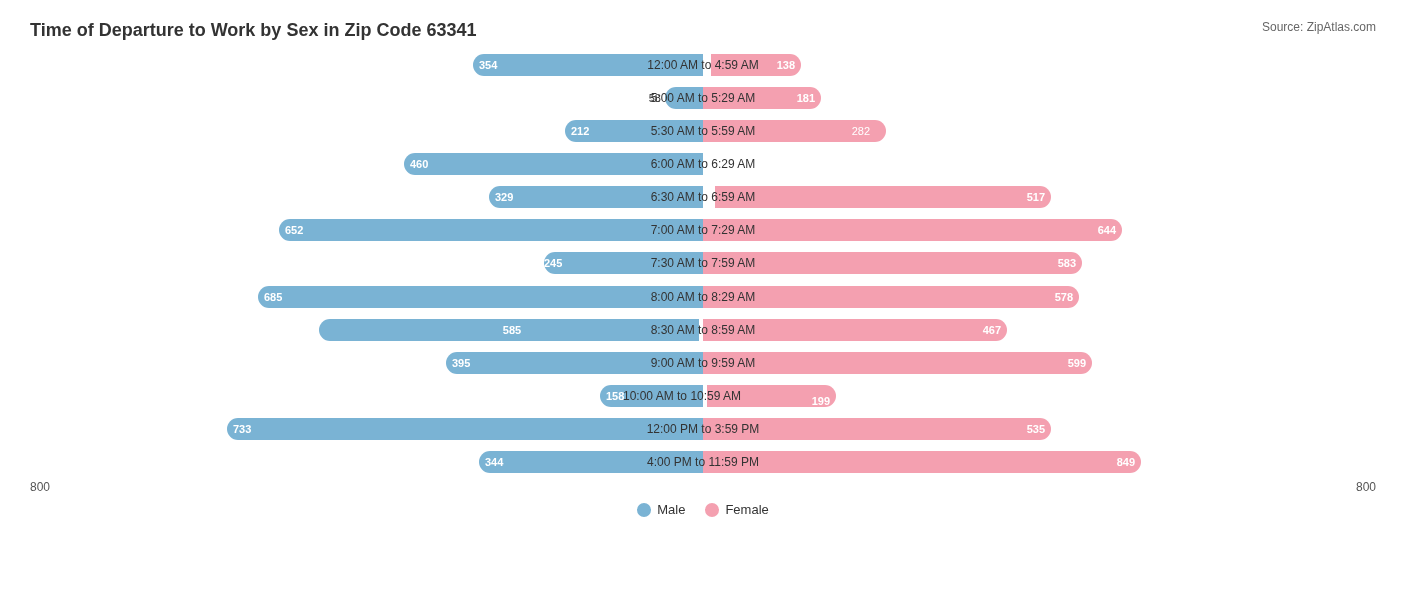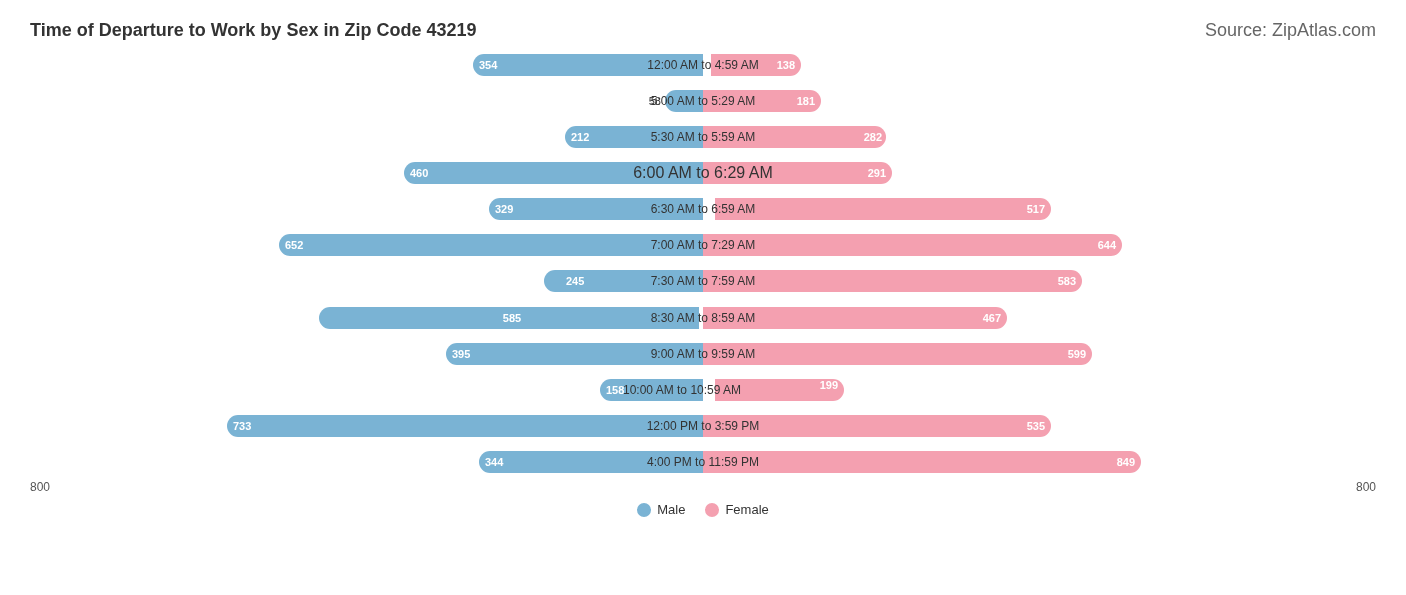--- a/index.html
+++ b/index.html
@@ -19,21 +19,21 @@
     .chart-title {
       font-size: 18px;
       font-weight: bold;
       color: #333;
       margin-bottom: 10px;
     }
     .source-text {
       position: absolute;
       top: 20px;
       right: 30px;
-      font-size: 18px;
+      font-size: 12px;
       color: #666;
     }
     .chart-area {
       position: relative;
       width: 100%;
       height: calc(100% - 70px);
     }
     .bars-wrapper {
       width: 100%;
       height: calc(100% - 30px);
@@ -116,21 +116,21 @@
       white-space: nowrap;
       width: 160px;
       text-align: center;
       z-index: 5;
     }
   </style>
 </head>
 <body>
 
 <div class="chart-container">
-  <div class="chart-title">Time of Departure to Work by Sex in Zip Code 43219</div>
+  <div class="chart-title">Time of Departure to Work by Sex in Zip Code 63341</div>
   <div class="source-text">Source: ZipAtlas.com</div>
 
   <div class="chart-area">
     <div class="bars-wrapper" id="bars-wrapper">
     <div class="row-container" style="position: relative;">
           <div class="left-half" style="position: relative;">
             <div class="male-bar" style="width: 230px; position: absolute; right: 0px; top: 50%; transform: translateY(-50%); border-radius: 11px 0px 0px 11px; display: flex; align-items: center; justify-content: flex-start;">
               <span style="font-size: 11px; color: rgb(255, 255, 255); padding-left: 6px; font-weight: bold;">354</span>
             </div>
           </div>
@@ -154,37 +154,32 @@
           <div class="center-label" style="position: absolute; left: 50%; transform: translateX(-50%); font-size: 12px; color: rgb(51, 51, 51); white-space: nowrap; text-align: center; z-index: 10; pointer-events: none;">5:00 AM to 5:29 AM</div>
         </div>
         <div class="row-container" style="position: relative;">
           <div class="left-half" style="position: relative;">
             <div class="male-bar" style="width: 138px; position: absolute; right: 0px; top: 50%; transform: translateY(-50%); border-radius: 11px 0px 0px 11px; display: flex; align-items: center; justify-content: flex-start;">
               <span style="font-size: 11px; color: rgb(255, 255, 255); padding-left: 6px; font-weight: bold;">212</span>
             </div>
           </div>
           <div class="right-half" style="position: relative;">
             <div class="female-bar" style="width: 183px; position: absolute; left: 0px; top: 50%; transform: translateY(-50%); border-radius: 0px 11px 11px 0px; display: flex; align-items: center; justify-content: flex-end;">
-              <span style="font-size: 11px; color: rgb(255, 255, 255); padding-right: 4px; font-weight: bold;">282</span>
+              <span style="font-size: 11px; color: rgb(255, 255, 255); padding-right: 16px; font-weight: normal;">282</span>
             </div>
           </div>
           <div class="center-label" style="position: absolute; left: 50%; transform: translateX(-50%); font-size: 12px; color: rgb(51, 51, 51); white-space: nowrap; text-align: center; z-index: 10; pointer-events: none;">5:30 AM to 5:59 AM</div>
         </div>
         <div class="row-container" style="position: relative;">
           <div class="left-half" style="position: relative;">
             <div class="male-bar" style="width: 299px; position: absolute; right: 0px; top: 50%; transform: translateY(-50%); border-radius: 11px 0px 0px 11px; display: flex; align-items: center; justify-content: flex-start;">
               <span style="font-size: 11px; color: rgb(255, 255, 255); padding-left: 6px; font-weight: bold;">460</span>
             </div>
           </div>
-          <div class="right-half" style="position: relative;">
-            <div class="female-bar" style="width: 189px; position: absolute; left: 0px; top: 50%; transform: translateY(-50%); border-radius: 0px 11px 11px 0px; display: flex; align-items: center; justify-content: flex-end;">
-              <span style="font-size: 11px; color: rgb(255, 255, 255); padding-right: 6px; font-weight: bold;">291</span>
-            </div>
-          </div>
-          <div class="center-label" style="position: absolute; left: 50%; transform: translateX(-50%); font-size: 16px; color: rgb(51, 51, 51); white-space: nowrap; text-align: center; z-index: 10; pointer-events: none;">6:00 AM to 6:29 AM</div>
+          <div class="center-label" style="position: absolute; left: 50%; transform: translateX(-50%); font-size: 12px; color: rgb(51, 51, 51); white-space: nowrap; text-align: center; z-index: 10; pointer-events: none;">6:00 AM to 6:29 AM</div>
         </div>
         <div class="row-container" style="position: relative;">
           <div class="left-half" style="position: relative;">
             <div class="male-bar" style="width: 214px; position: absolute; right: 0px; top: 50%; transform: translateY(-50%); border-radius: 11px 0px 0px 11px; display: flex; align-items: center; justify-content: flex-start;">
               <span style="font-size: 11px; color: rgb(255, 255, 255); padding-left: 6px; font-weight: bold;">329</span>
             </div>
           </div>
           <div class="right-half" style="position: relative;">
             <div class="female-bar" style="width: 336px; position: absolute; left: 12px; top: 50%; transform: translateY(-50%); border-radius: 0px 11px 11px 0px; display: flex; align-items: center; justify-content: flex-end;">
               <span style="font-size: 11px; color: rgb(255, 255, 255); padding-right: 6px; font-weight: bold;">517</span>
@@ -201,32 +196,45 @@
           <div class="right-half" style="position: relative;">
             <div class="female-bar" style="width: 419px; position: absolute; left: 0px; top: 50%; transform: translateY(-50%); border-radius: 0px 11px 11px 0px; display: flex; align-items: center; justify-content: flex-end;">
               <span style="font-size: 11px; color: rgb(255, 255, 255); padding-right: 6px; font-weight: bold;">644</span>
             </div>
           </div>
           <div class="center-label" style="position: absolute; left: 50%; transform: translateX(-50%); font-size: 12px; color: rgb(51, 51, 51); white-space: nowrap; text-align: center; z-index: 10; pointer-events: none;">7:00 AM to 7:29 AM</div>
         </div>
         <div class="row-container" style="position: relative;">
           <div class="left-half" style="position: relative;">
             <div class="male-bar" style="width: 159px; position: absolute; right: 0px; top: 50%; transform: translateY(-50%); border-radius: 11px 0px 0px 11px; display: flex; align-items: center; justify-content: flex-start;">
-              <span style="font-size: 11px; color: rgb(255, 255, 255); padding-left: 22px; font-weight: bold;">245</span>
+              <span style="font-size: 11px; color: rgb(255, 255, 255); padding-left: 0; font-weight: bold;">245</span>
             </div>
           </div>
           <div class="right-half" style="position: relative;">
             <div class="female-bar" style="width: 379px; position: absolute; left: 0px; top: 50%; transform: translateY(-50%); border-radius: 0px 11px 11px 0px; display: flex; align-items: center; justify-content: flex-end;">
               <span style="font-size: 11px; color: rgb(255, 255, 255); padding-right: 6px; font-weight: bold;">583</span>
             </div>
           </div>
           <div class="center-label" style="position: absolute; left: 50%; transform: translateX(-50%); font-size: 12px; color: rgb(51, 51, 51); white-space: nowrap; text-align: center; z-index: 10; pointer-events: none;">7:30 AM to 7:59 AM</div>
         </div>
         <div class="row-container" style="position: relative;">
           <div class="left-half" style="position: relative;">
+            <div class="male-bar" style="width: 445px; position: absolute; right: 0px; top: 50%; transform: translateY(-50%); border-radius: 11px 0px 0px 11px; display: flex; align-items: center; justify-content: flex-start;">
+              <span style="font-size: 11px; color: rgb(255, 255, 255); padding-left: 6px; font-weight: bold;">685</span>
+            </div>
+          </div>
+          <div class="right-half" style="position: relative;">
+            <div class="female-bar" style="width: 376px; position: absolute; left: 0px; top: 50%; transform: translateY(-50%); border-radius: 0px 11px 11px 0px; display: flex; align-items: center; justify-content: flex-end;">
+              <span style="font-size: 11px; color: rgb(255, 255, 255); padding-right: 6px; font-weight: bold;">578</span>
+            </div>
+          </div>
+          <div class="center-label" style="position: absolute; left: 50%; transform: translateX(-50%); font-size: 12px; color: rgb(51, 51, 51); white-space: nowrap; text-align: center; z-index: 10; pointer-events: none;">8:00 AM to 8:29 AM</div>
+        </div>
+        <div class="row-container" style="position: relative;">
+          <div class="left-half" style="position: relative;">
             <div class="male-bar" style="width: 380px; position: absolute; right: 4px; top: 50%; transform: translateY(-50%); border-radius: 11px 0px 0px 11px; display: flex; align-items: center; justify-content: center;">
               <span style="font-size: 11px; color: rgb(255, 255, 255); padding-left: 6px; font-weight: bold;">585</span>
             </div>
           </div>
           <div class="right-half" style="position: relative;">
             <div class="female-bar" style="width: 304px; position: absolute; left: 0px; top: 50%; transform: translateY(-50%); border-radius: 0px 11px 11px 0px; display: flex; align-items: center; justify-content: flex-end;">
               <span style="font-size: 11px; color: rgb(255, 255, 255); padding-right: 6px; font-weight: bold;">467</span>
             </div>
           </div>
           <div class="center-label" style="position: absolute; left: 50%; transform: translateX(-50%); font-size: 12px; color: rgb(51, 51, 51); white-space: nowrap; text-align: center; z-index: 10; pointer-events: none;">8:30 AM to 8:59 AM</div>
@@ -244,21 +252,21 @@
           </div>
           <div class="center-label" style="position: absolute; left: 50%; transform: translateX(-50%); font-size: 12px; color: rgb(51, 51, 51); white-space: nowrap; text-align: center; z-index: 10; pointer-events: none;">9:00 AM to 9:59 AM</div>
         </div>
         <div class="row-container" style="position: relative;">
           <div class="left-half" style="position: relative;">
             <div class="male-bar" style="width: 103px; position: absolute; right: 0px; top: 50%; transform: translateY(-50%); border-radius: 11px 0px 0px 11px; display: flex; align-items: center; justify-content: flex-start;">
               <span style="font-size: 11px; color: rgb(255, 255, 255); padding-left: 6px; font-weight: bold;">158</span>
             </div>
           </div>
           <div class="right-half" style="position: relative;">
-            <div class="female-bar" style="width: 129px; position: absolute; left: 12px; top: 50%; transform: translateY(-50%); border-radius: 0px 11px 11px 0px; display: flex; align-items: flex-start; justify-content: flex-end;">
+            <div class="female-bar" style="width: 129px; position: absolute; left: 4px; top: 50%; transform: translateY(-50%); border-radius: 0px 11px 11px 0px; display: flex; align-items: flex-end; justify-content: flex-end;">
               <span style="font-size: 11px; color: rgb(255, 255, 255); padding-right: 6px; font-weight: bold;">199</span>
             </div>
           </div>
           <div class="center-label" style="position: absolute; left: 50%; transform: translateX(-50%); font-size: 12px; color: rgb(51, 51, 51); white-space: nowrap; text-align: left; z-index: 10; pointer-events: none;">10:00 AM to 10:59 AM</div>
         </div>
         <div class="row-container" style="position: relative;">
           <div class="left-half" style="position: relative;">
             <div class="male-bar" style="width: 476px; position: absolute; right: 0px; top: 50%; transform: translateY(-50%); border-radius: 11px 0px 0px 11px; display: flex; align-items: center; justify-content: flex-start;">
               <span style="font-size: 11px; color: rgb(255, 255, 255); padding-left: 6px; font-weight: bold;">733</span>
             </div>

